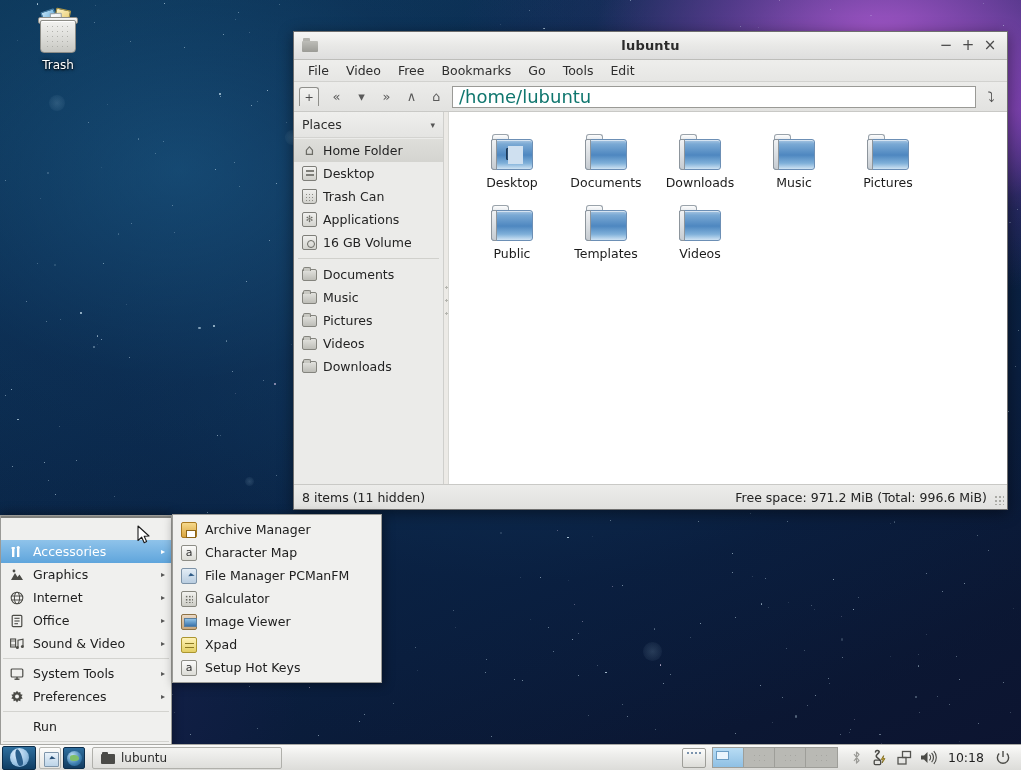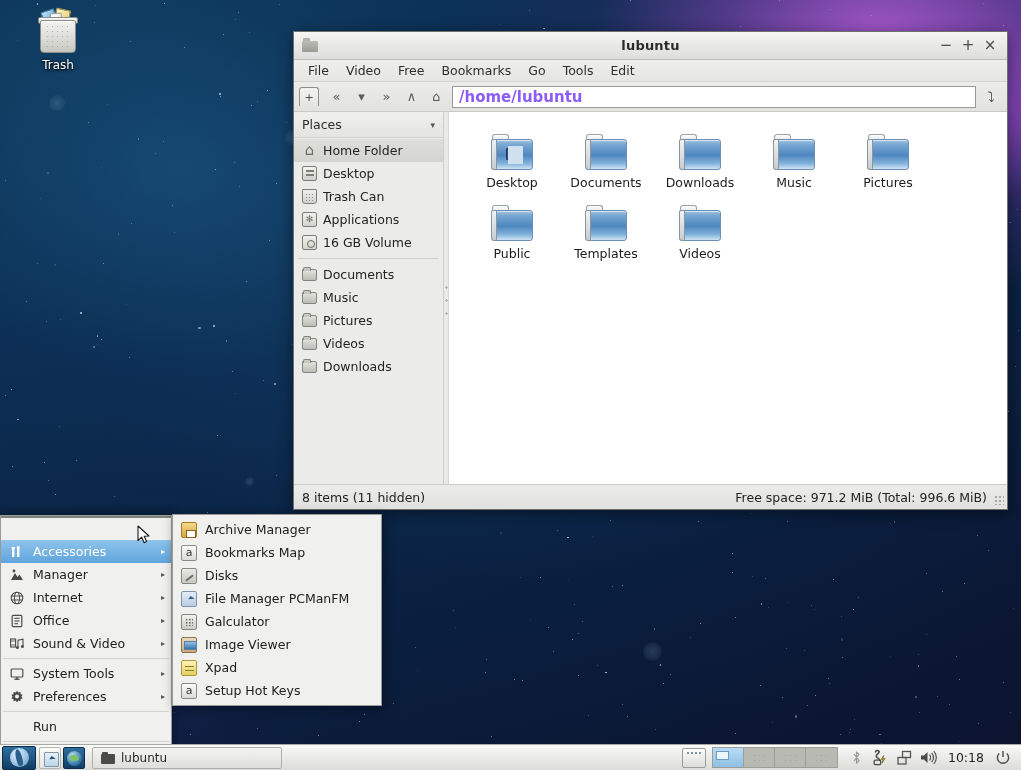--- a/index.html
+++ b/index.html
@@ -107,21 +107,21 @@
   }
   .tbtn.newtab{
     border:1px solid #8f8f8b; border-bottom:none; border-radius:3px 3px 0 0;
     width:20px; height:19px; font-size:11px; color:#4a4a4a; margin-right:4px;
     background:linear-gradient(180deg,#f2f2f0,#e4e4e2);
   }
   .pathentry {
     flex:1; height:22px; margin:0 2px;
     background:#fff; border:1px solid #9a9a96;
     display:flex; align-items:center; padding:0 6px;
-    font-size:15px; color:#8b5cf6;font-weight:bold;
+    font-size:18px; color:#0f766e;
   }
   .godown{width:22px;height:23px;display:flex;align-items:center;justify-content:center;color:#4a4a4a;font-size:14px;}
 
   .body-row { flex:1; display:flex; min-height:0; background:#fff; }
 
   .sidebar {
     width:150px; flex:0 0 150px; display:flex; flex-direction:column;
     background:#ebebe9; border-right:1px solid #cfcfcc;
   }
   .places-hdr {
@@ -972,21 +972,21 @@
     <span class="arrow">▸</span>
   </div>
 
   <div class="mitem">
     <span class="mico">
       <svg width="14" height="14" viewBox="0 0 14 14">
           <path d="M1 12 L5 5 L7.5 9 L9.5 6.5 L13 12 Z" fill="currentColor"></path>
           <circle cx="4" cy="3" r="1.4" fill="currentColor"></circle>
         </svg>
     </span>
-    <span>Manager</span>
+    <span>Graphics</span>
     <span class="arrow">▸</span>
   </div>
 
   <div class="mitem">
     <span class="mico">
       <svg width="14" height="14" viewBox="0 0 14 14">
           <circle cx="7" cy="7" r="5.8" fill="none" stroke="currentColor" stroke-width="1.1"></circle>
           <ellipse cx="7" cy="7" rx="2.6" ry="5.8" fill="none" stroke="currentColor" stroke-width="1"></ellipse>
           <line x1="1.3" y1="5" x2="12.7" y2="5" stroke="currentColor" stroke-width="1"></line>
           <line x1="1.3" y1="9" x2="12.7" y2="9" stroke="currentColor" stroke-width="1"></line>
@@ -1069,25 +1069,21 @@
   </div>
 </div>
 
 <div id="submenu">
   <div class="sitem">
     <span class="sico app-archive"></span>
     <span>Archive Manager</span>
   </div>
   <div class="sitem">
     <span class="sico app-charmap"></span>
-    <span>Bookmarks Map</span>
-  </div>
-  <div class="sitem">
-    <span class="sico app-disks"></span>
-    <span>Disks</span>
+    <span>Character Map</span>
   </div>
   <div class="sitem">
     <span class="sico app-pcmanfm"></span>
     <span>File Manager PCManFM</span>
   </div>
   <div class="sitem">
     <span class="sico app-galculator"></span>
     <span>Galculator</span>
   </div>
   <div class="sitem">

